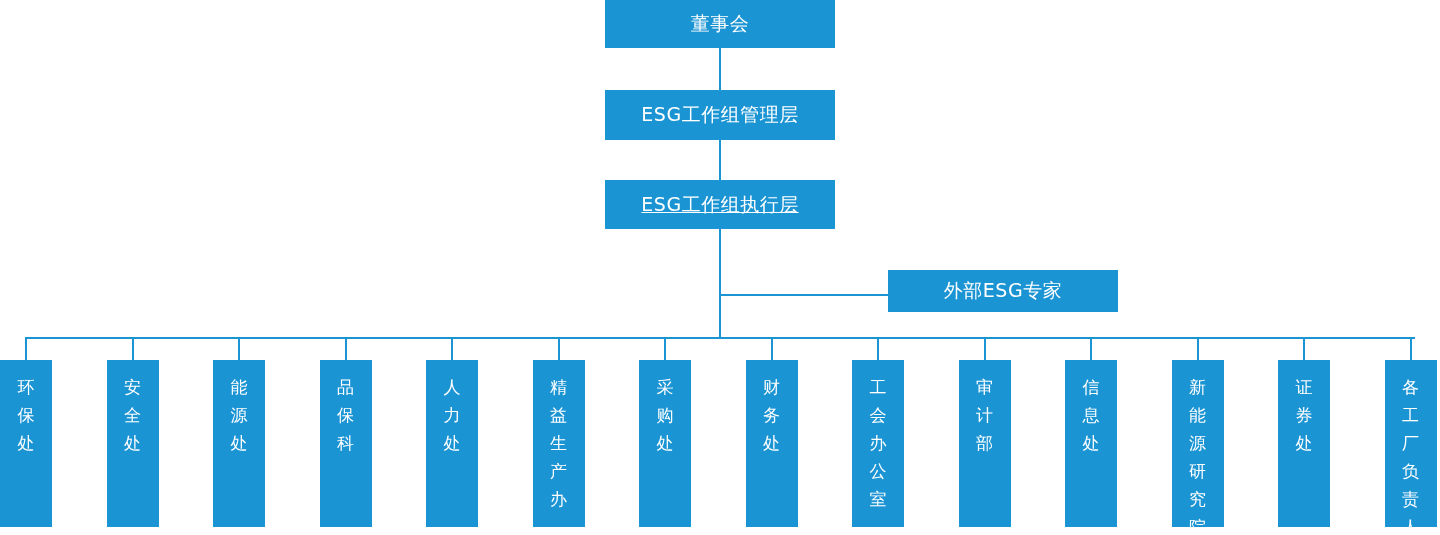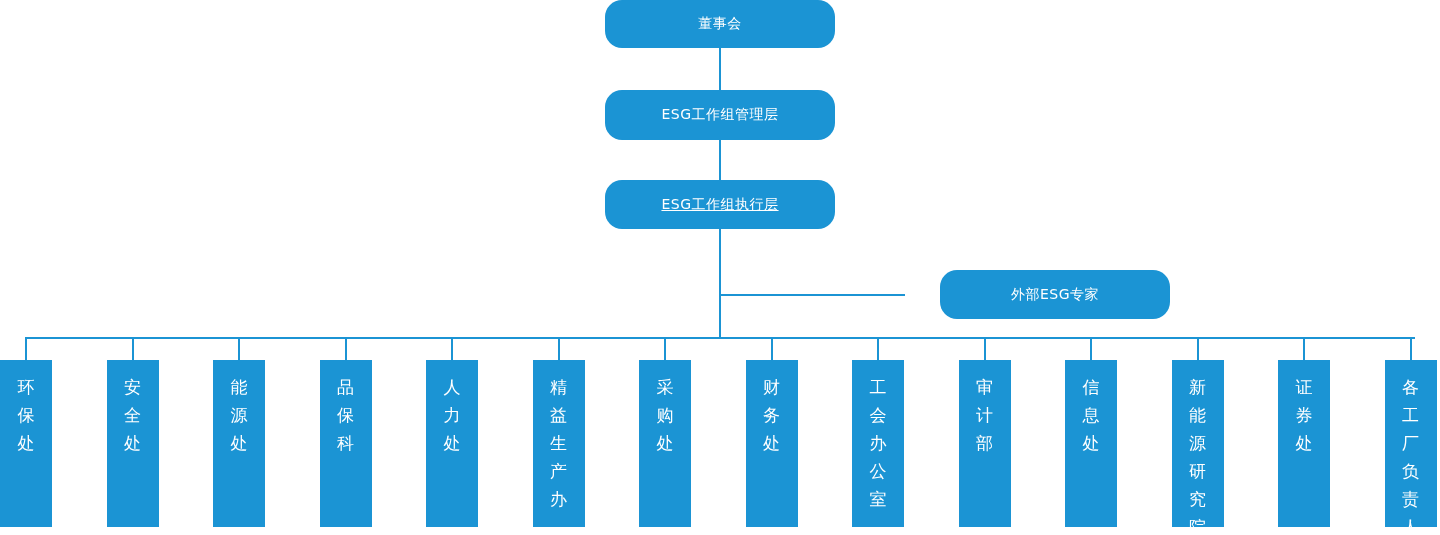--- a/index.html
+++ b/index.html
@@ -19,24 +19,23 @@
     position: absolute;
     background: #1B94D4;
     color: #ffffff;
     box-sizing: border-box;
   }
   
   .node-wide {
     display: flex;
     align-items: center;
     justify-content: center;
-    font-size: 14px;
+    font-size: 19px;
     letter-spacing: 0.5px;
     white-space: nowrap;
-    border-radius: 17px;
   }
   
   .node-vert {
     display: flex;
     flex-direction: column;
     align-items: center;
     padding-top: 13px;
   }
   .node-vert .ch {
     display: block;
@@ -63,21 +62,21 @@
   </div>
 
   <div class="node node-wide" style="left:605px; top:90px; width:230px; height:50px;">
     <span>ESG工作组管理层</span>
   </div>
 
   <div class="node node-wide" style="left:605px; top:180px; width:230px; height:49px;text-decoration:underline;">
     <span>ESG工作组执行层</span>
   </div>
 
-  <div class="node node-wide" style="left:940px; top:270px; width:230px; height:49px;">
+  <div class="node node-wide" style="left:888px; top:270px; width:230px; height:42px;">
     <span>外部ESG专家</span>
   </div>
 
   <div class="conn conn-v" style="left:719px; top:48px; height:42px;"></div>
 
   <div class="conn conn-v" style="left:719px; top:140px; height:40px;"></div>
 
   <div class="conn conn-v" style="left:719px; top:229px; height:110px;"></div>
 
   <div class="conn conn-h" style="left:719px; top:294px; width:186px;"></div>

